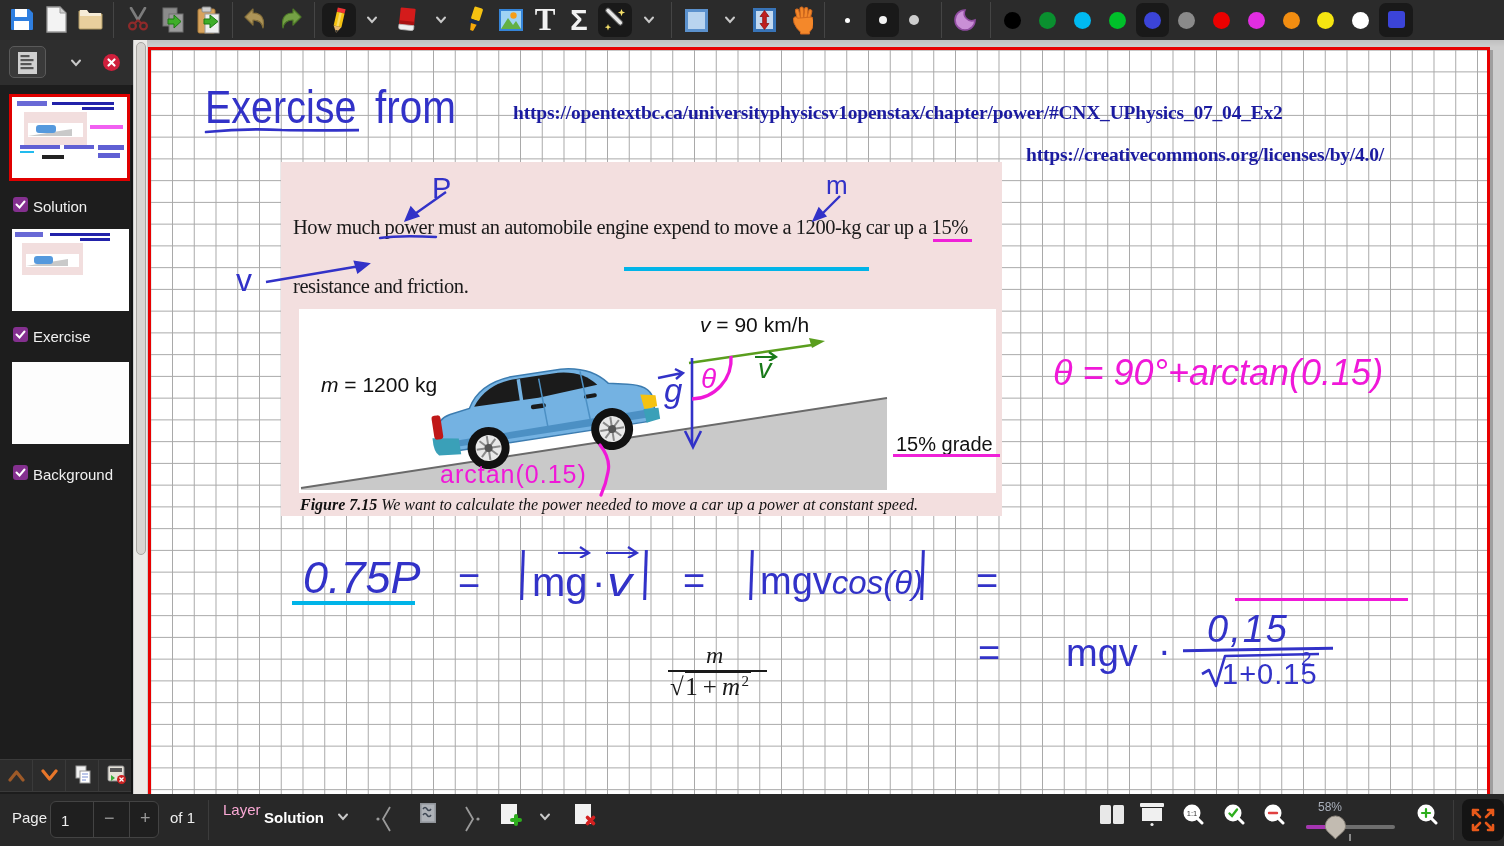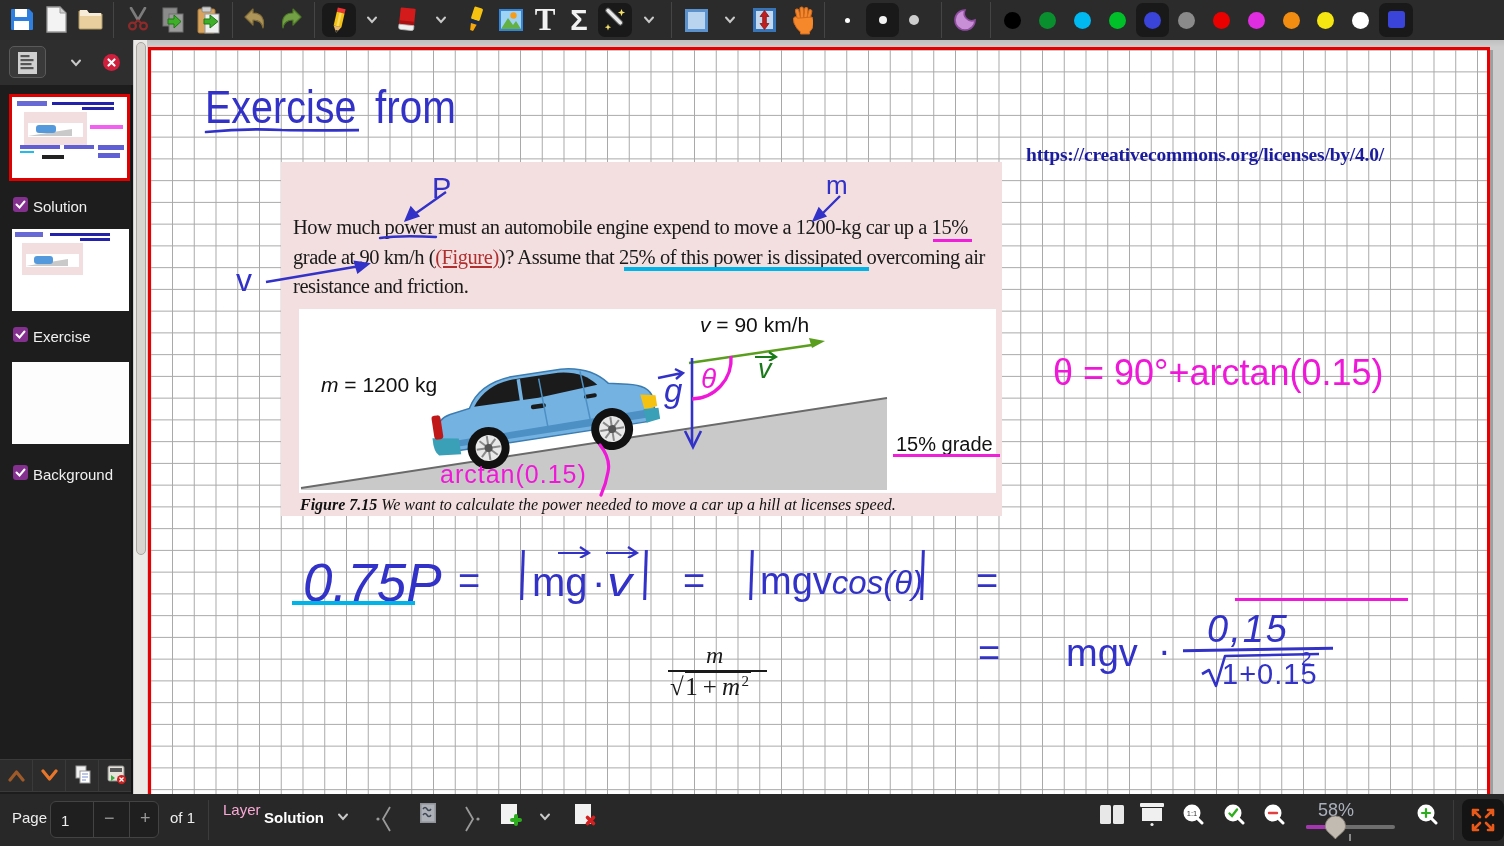--- a/index.html
+++ b/index.html
@@ -183,25 +183,25 @@
   <div class="abs dot" style="left:1352px;background:#ffffff"></div>
   <div class="selbox" style="left:1379px;width:34px"></div>
   <div class="abs" style="left:1388px;top:11px;width:17px;height:17px;border-radius:3px;background:#3b44d8"></div>
 </div>
 <div id="canvas">
   <div id="page">
       <div id="grid"></div>
     </div>
   <div id="content" style="position:absolute;left:-133px;top:-40px;width:1504px;height:846px;">
 
+    <div class="abs url" style="left:513px;top:102px">https://opentextbc.ca/universityphysicsv1openstax/chapter/power/#CNX_UPhysics_07_04_Ex2</div>
     <div class="abs url" style="left:1026px;top:144px">https://creativecommons.org/licenses/by/4.0/</div>
 
     <div class="abs" style="left:281px;top:162px;width:721px;height:354px;background:#f3dfdf"></div>
     <div class="abs bodyl" style="left:293px;top:216px">How much power must an automobile engine expend to move a 1200-kg car up a 15%</div>
-    <div class="abs bodyl" style="left:293px;top:245.5px">grade at 90 km/h (<span style="color:#b03030;text-decoration:underline">(Figure)</span>)? Assume that 25% of this power is dissipated overcoming air</div>
     <div class="abs bodyl" style="left:293px;top:275px">resistance and friction.</div>
     <div class="abs" style="left:933px;top:239px;width:39px;height:3.2px;background:#f020d8"></div>
     <div class="abs" style="left:624px;top:267px;width:245px;height:3.5px;background:#00b4e8"></div>
 
     <div class="abs" style="left:299px;top:309px;width:697px;height:184px;background:#fff"></div>
     <svg class="abs" style="left:299px;top:309px" width="697" height="184" viewBox="0 0 697 184">
       <polygon points="2,179 588,89 588,181 2,181" fill="#c9c9c9"></polygon>
       <line x1="2" y1="179" x2="588" y2="89" stroke="#6a6a6a" stroke-width="2"></line>
     </svg>
     <div class="abs figtxt" style="left:321px;top:373px"><i>m</i> = 1200 kg</div>
@@ -264,21 +264,21 @@
     <div class="abs" style="left:701px;top:363px;font-size:28px;color:#f018d8;font-style:italic">θ</div>
     <div class="abs" style="left:758px;top:354px;font-size:27px;color:#1a7a1a;font-style:italic">v</div>
     <svg class="abs" style="left:753px;top:349px" width="30" height="12" viewBox="0 0 30 12">
         <path d="M2 8 h20 m-6 -5 l7 5 -7 4" stroke="#1a7a1a" stroke-width="2.2" fill="none"></path>
       </svg>
     <div class="abs" style="left:440px;top:460px;font-size:25px;color:#f018d8;letter-spacing:1px">arctan(0.15)</div>
     <svg class="abs" style="left:596px;top:443px" width="25" height="55" viewBox="0 0 25 55">
         <path d="M4 2 q11 14 8 27 q-2 12 -7 23" stroke="#f018d8" stroke-width="3.2" fill="none" stroke-linecap="round"></path>
       </svg>
 
-    <div class="abs" style="left:300px;top:496px;font-family:'Liberation Serif',serif;font-size:16px;color:#111"><b><i>Figure 7.15</i></b><i> We want to calculate the power needed to move a car up a hill at licenses speed.</i></div>
+    <div class="abs" style="left:300px;top:496px;font-family:'Liberation Serif',serif;font-size:16px;color:#111"><b><i>Figure 7.15</i></b><i> We want to calculate the power needed to move a car up a power at constant speed.</i></div>
 
     <div class="abs hw" style="left:432px;top:172px;font-size:29px">P</div>
     <svg class="abs" style="left:400px;top:188px" width="50" height="34" viewBox="0 0 50 34">
         <path d="M46 4 L12 28 M6 32 l5 -12 7 8 z" stroke="#3232c8" stroke-width="2.4" fill="#3232c8"></path>
       </svg>
     <div class="abs hw" style="left:826px;top:170px;font-size:26px">m</div>
     <svg class="abs" style="left:810px;top:192px" width="34" height="30" viewBox="0 0 34 30">
         <path d="M30 4 L10 24 M4 28 l5 -11 6 7 z" stroke="#3232c8" stroke-width="2.4" fill="#3232c8"></path>
       </svg>
     <div class="abs hw" style="left:236px;top:262px;font-size:32px">v</div>
@@ -289,21 +289,21 @@
     <div class="abs hw" style="left:205px;top:79px;font-size:47px;transform:scaleX(.84);transform-origin:left top">Exercise</div>
     <div class="abs hw" style="left:375px;top:79px;font-size:47px;transform:scaleX(.86);transform-origin:left top">from</div>
     <svg class="abs" style="left:204px;top:126px" width="155" height="10" viewBox="0 0 155 10">
         <path d="M2 6 q40 -4 76 -2 q40 1 151 -1" stroke="#3232c8" stroke-width="2.6" fill="none" stroke-linecap="round"></path>
       </svg>
 
     <svg class="abs" style="left:378px;top:233px" width="60" height="8" viewBox="0 0 60 8">
         <path d="M2 5 q20 -3 56 -1" stroke="#3232c8" stroke-width="2.4" fill="none" stroke-linecap="round"></path>
       </svg>
 
-    <div class="abs hw" style="left:303px;top:552px;font-size:53px;font-style:italic">0.75P</div>
+    <div class="abs hw" style="left:303px;top:552px;font-size:45px;font-style:italic">0.75P</div>
     <div class="abs" style="left:292px;top:601px;width:123px;height:3.5px;background:#00b4e8"></div>
     <div class="abs hw" style="left:458px;top:560px;font-size:38px">=</div>
     <div class="abs" style="left:521px;top:550px;width:2.6px;height:50px;background:#3232c8;transform:rotate(2deg)"></div>
     <div class="abs hw" style="left:532px;top:560px;font-size:40px">mg</div>
     <div class="abs hw" style="left:592px;top:560px;font-size:40px">·</div>
     <div class="abs hw" style="left:607px;top:560px;font-size:40px;font-style:italic;transform:scaleX(1.25);transform-origin:left top">v</div>
     <div class="abs" style="left:644px;top:550px;width:2.6px;height:50px;background:#3232c8;transform:rotate(2deg)"></div>
     <svg class="abs" style="left:556px;top:544px" width="95" height="14" viewBox="0 0 95 14">
       <path d="M2 9 h30 m-8 -6 l9 6 -9 5" stroke="#3232c8" stroke-width="2.2" fill="none"></path>
       <path d="M50 9 h30 m-8 -6 l9 6 -9 5" stroke="#3232c8" stroke-width="2.2" fill="none"></path>
@@ -323,21 +323,21 @@
     <div class="abs hw" style="left:1222px;top:658px;font-size:29px;letter-spacing:1px">1+0.15</div>
     <div class="abs hw" style="left:1301px;top:648px;font-size:19px">2</div>
     <svg class="abs" style="left:1198px;top:650px" width="130" height="42" viewBox="0 0 130 42">
         <path d="M4 24 l7 -4 7 16 9 -30 94 -2" stroke="#3232c8" stroke-width="2.6" fill="none" stroke-linejoin="round"></path>
       </svg>
 
     <div class="abs" style="left:706px;top:642px;font-family:'Liberation Serif',serif;font-size:24px;font-style:italic;color:#1a1a1a">m</div>
     <div class="abs" style="left:668px;top:670px;width:99px;height:1.8px;background:#1a1a1a"></div>
     <div class="abs" style="left:670px;top:673px;font-family:'Liberation Serif',serif;font-size:25px;color:#1a1a1a;letter-spacing:1.5px">√<span style="border-top:1.8px solid #1a1a1a">1 + <i>m</i><sup style="font-size:15px">2</sup></span></div>
 
-    <div class="abs" style="left:1053px;top:352px;font-size:36px;color:#f018d8;">θ = 90°+arctan(0.15)</div>
+    <div class="abs" style="left:1053px;top:352px;font-size:36px;color:#f018d8;font-style:italic">θ = 90°+arctan(0.15)</div>
   </div>
   <div id="vscroll">
       <div id="vthumb"></div>
     </div>
 </div>
 <div id="sidebar" class="abs">
 
   <div class="abs" style="left:0;top:0;width:133px;height:45px;background:#2e2e2e"></div>
   <div class="abs" style="left:9px;top:6px;width:37px;height:32px;background:#3a3a3a;border:1px solid #5a5a5a;border-radius:5px">
     <svg class="abs" style="left:8px;top:5px" width="19" height="22" viewBox="0 0 19 22">
@@ -496,21 +496,21 @@
   <svg class="abs mag" style="left:1224px;top:10px" width="21" height="21" viewBox="0 0 21 21">
     <circle cx="9" cy="9" r="7.5" fill="#fff" stroke="#fff" stroke-width="2"></circle>
     <path d="M14.5 14.5 L19 19" stroke="#fff" stroke-width="3" stroke-linecap="round"></path>
     <path d="M5.5 9.5 L8 12 L13 5.5" stroke="#2eae1e" stroke-width="2.4" fill="none" stroke-linecap="round"></path>
   </svg>
   <svg class="abs mag" style="left:1264px;top:10px" width="21" height="21" viewBox="0 0 21 21">
     <circle cx="9" cy="9" r="7.5" fill="#fff" stroke="#fff" stroke-width="2"></circle>
     <path d="M14.5 14.5 L19 19" stroke="#fff" stroke-width="3" stroke-linecap="round"></path>
     <path d="M5 9 h8" stroke="#e04040" stroke-width="2.4" stroke-linecap="round"></path>
   </svg>
-  <div class="abs" style="left:1318px;top:6px;color:#aab0bb;font-size:18px">58%</div>
+  <div class="abs" style="left:1318px;top:6px;color:#aab0bb;font-size:12px">58%</div>
   <div class="abs" style="left:1306px;top:31px;width:89px;height:4px;border-radius:2px;background:#6e6e6e"></div>
   <div class="abs" style="left:1306px;top:31px;width:29px;height:4px;border-radius:2px;background:#a635b2"></div>
   <svg class="abs" style="left:1323px;top:21px" width="25" height="26" viewBox="0 0 25 26">
     <path d="M12.5 1 a 11 11 0 0 1 11 11 c0 6 -7 9 -11 14 c-4 -5 -11 -8 -11 -14 a 11 11 0 0 1 11 -11z" fill="#c2bbb1" stroke="#8d867c" stroke-width="1" transform="scale(.92) translate(1,0)"></path>
   </svg>
   <div class="abs" style="left:1349px;top:40px;width:1.5px;height:7px;background:#8a8a8a"></div>
   <svg class="abs mag" style="left:1417px;top:10px" width="21" height="21" viewBox="0 0 21 21">
     <circle cx="9" cy="9" r="7.5" fill="#fff" stroke="#fff" stroke-width="2"></circle>
     <path d="M14.5 14.5 L19 19" stroke="#fff" stroke-width="3" stroke-linecap="round"></path>
     <path d="M5 9 h8 M9 5 v8" stroke="#2eae1e" stroke-width="2.2" stroke-linecap="round"></path>

